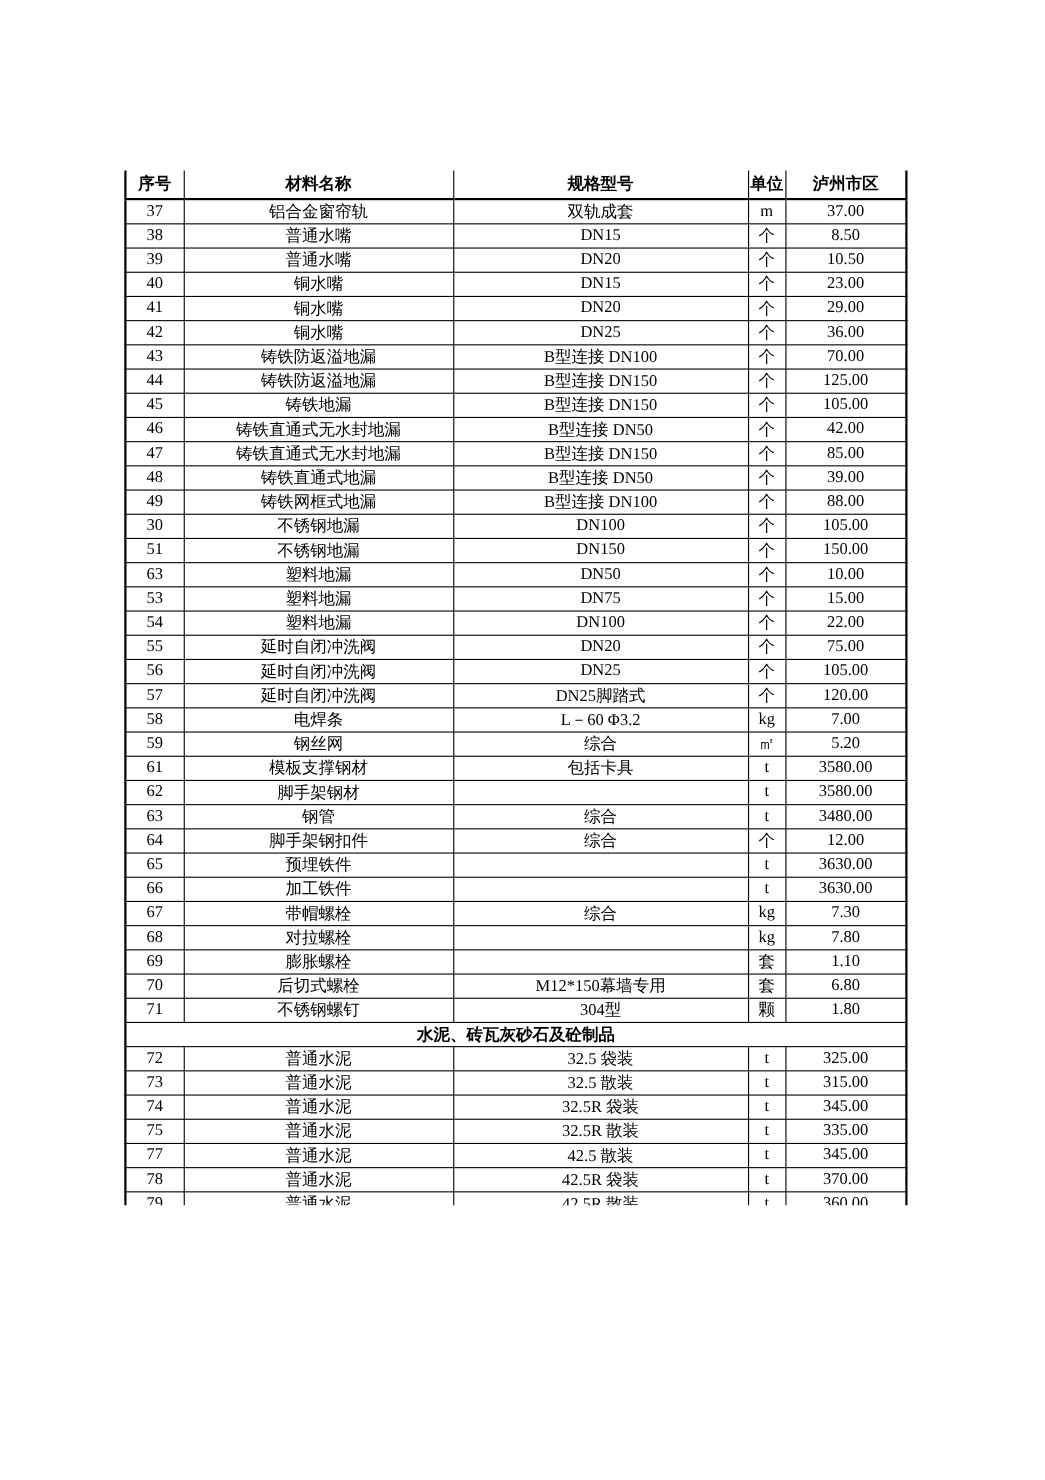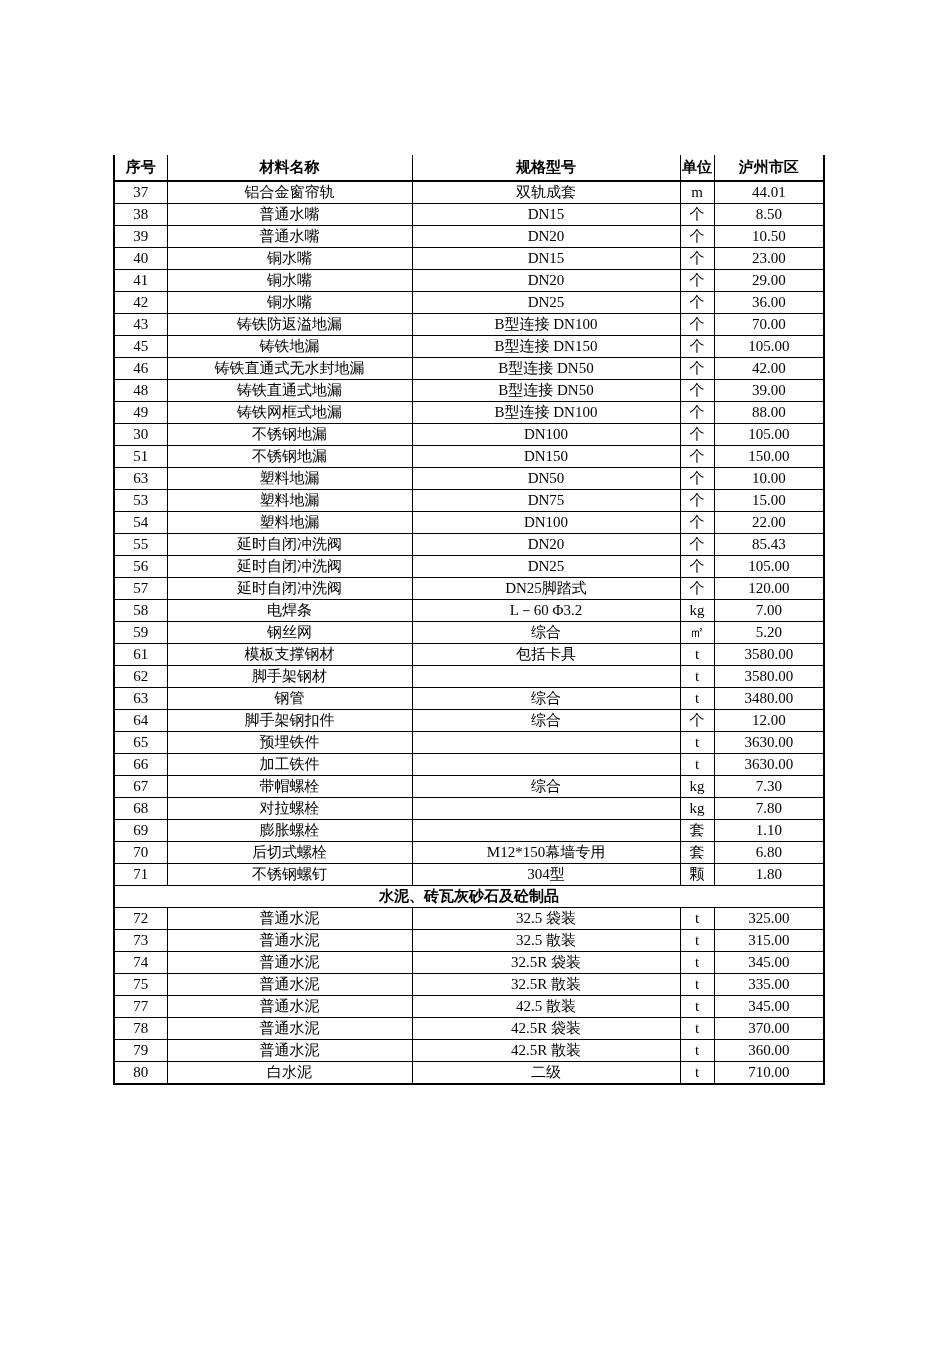--- a/index.html
+++ b/index.html
@@ -80,21 +80,21 @@
           <th>单位</th>
           <th>泸州市区</th>
         </tr>
       </thead>
       <tbody id="table-body">
           <tr>
             <td>37</td>
             <td>铝合金窗帘轨</td>
             <td>双轨成套</td>
             <td>m</td>
-            <td>44.01</td>
+            <td>37.00</td>
           </tr>
           <tr>
             <td>38</td>
             <td>普通水嘴</td>
             <td>DN15</td>
             <td>个</td>
             <td>8.50</td>
           </tr>
           <tr>
             <td>39</td>
@@ -125,34 +125,48 @@
             <td>36.00</td>
           </tr>
           <tr>
             <td>43</td>
             <td>铸铁防返溢地漏</td>
             <td>B型连接 DN100</td>
             <td>个</td>
             <td>70.00</td>
           </tr>
           <tr>
+            <td>44</td>
+            <td>铸铁防返溢地漏</td>
+            <td>B型连接 DN150</td>
+            <td>个</td>
+            <td>125.00</td>
+          </tr>
+          <tr>
             <td>45</td>
             <td>铸铁地漏</td>
             <td>B型连接 DN150</td>
             <td>个</td>
             <td>105.00</td>
           </tr>
           <tr>
             <td>46</td>
             <td>铸铁直通式无水封地漏</td>
             <td>B型连接 DN50</td>
             <td>个</td>
             <td>42.00</td>
           </tr>
           <tr>
+            <td>47</td>
+            <td>铸铁直通式无水封地漏</td>
+            <td>B型连接 DN150</td>
+            <td>个</td>
+            <td>85.00</td>
+          </tr>
+          <tr>
             <td>48</td>
             <td>铸铁直通式地漏</td>
             <td>B型连接 DN50</td>
             <td>个</td>
             <td>39.00</td>
           </tr>
           <tr>
             <td>49</td>
             <td>铸铁网框式地漏</td>
             <td>B型连接 DN100</td>
@@ -192,21 +206,21 @@
             <td>塑料地漏</td>
             <td>DN100</td>
             <td>个</td>
             <td>22.00</td>
           </tr>
           <tr>
             <td>55</td>
             <td>延时自闭冲洗阀</td>
             <td>DN20</td>
             <td>个</td>
-            <td>85.43</td>
+            <td>75.00</td>
           </tr>
           <tr>
             <td>56</td>
             <td>延时自闭冲洗阀</td>
             <td>DN25</td>
             <td>个</td>
             <td>105.00</td>
           </tr>
           <tr>
             <td>57</td>

